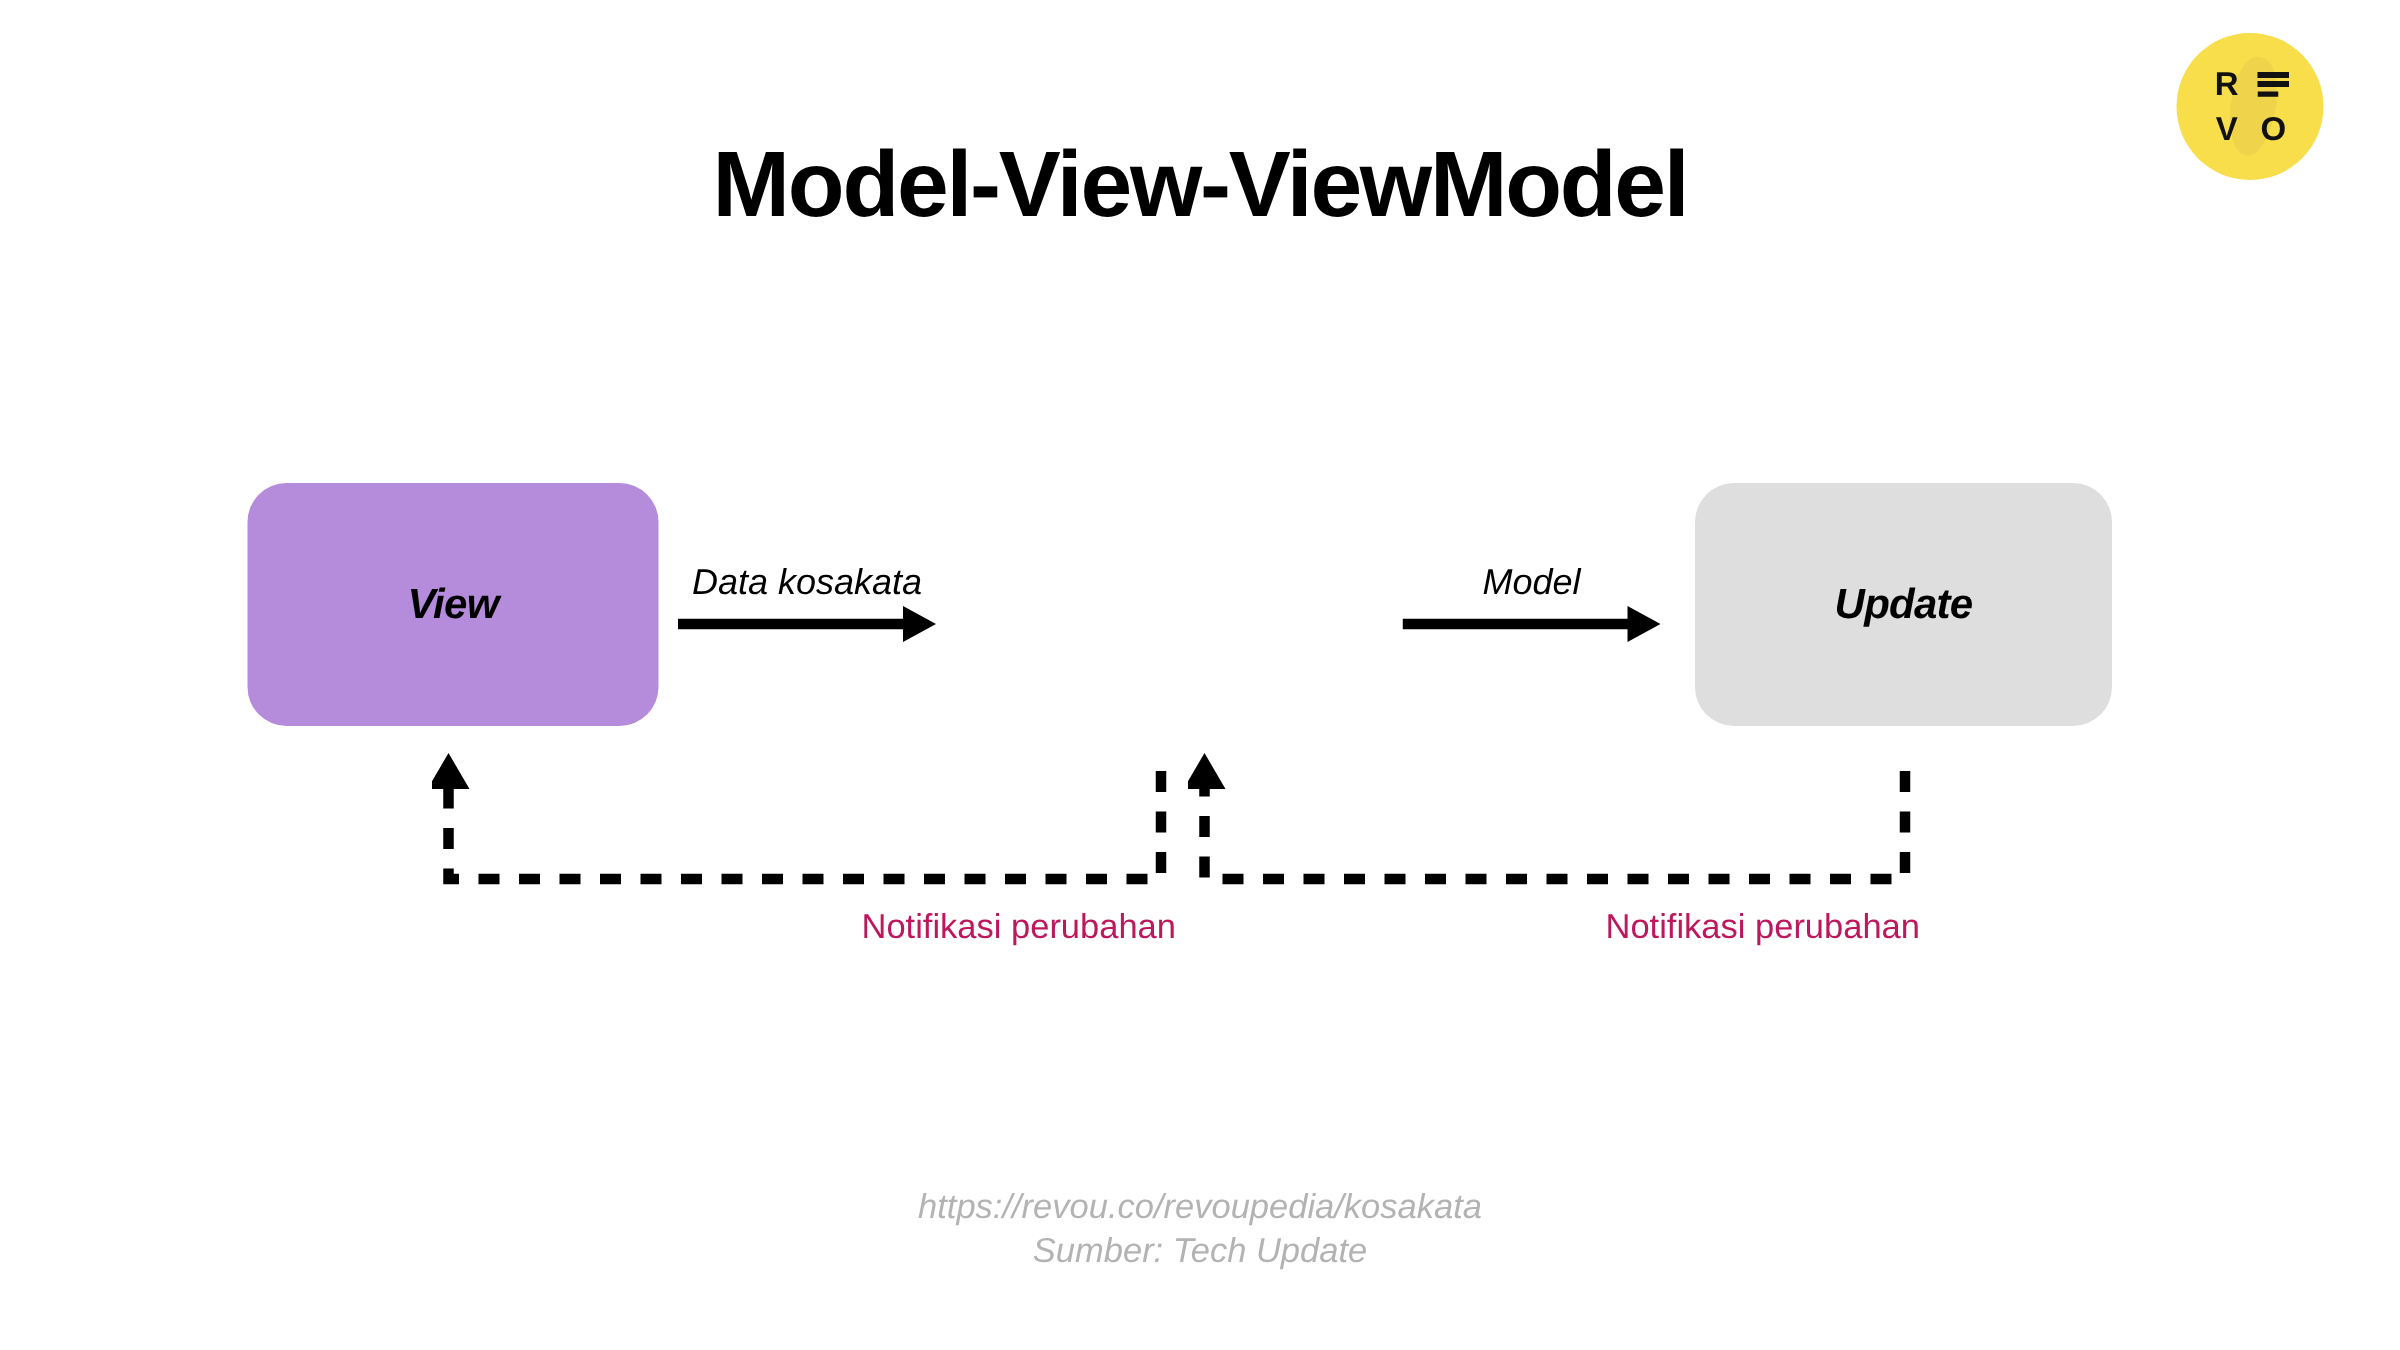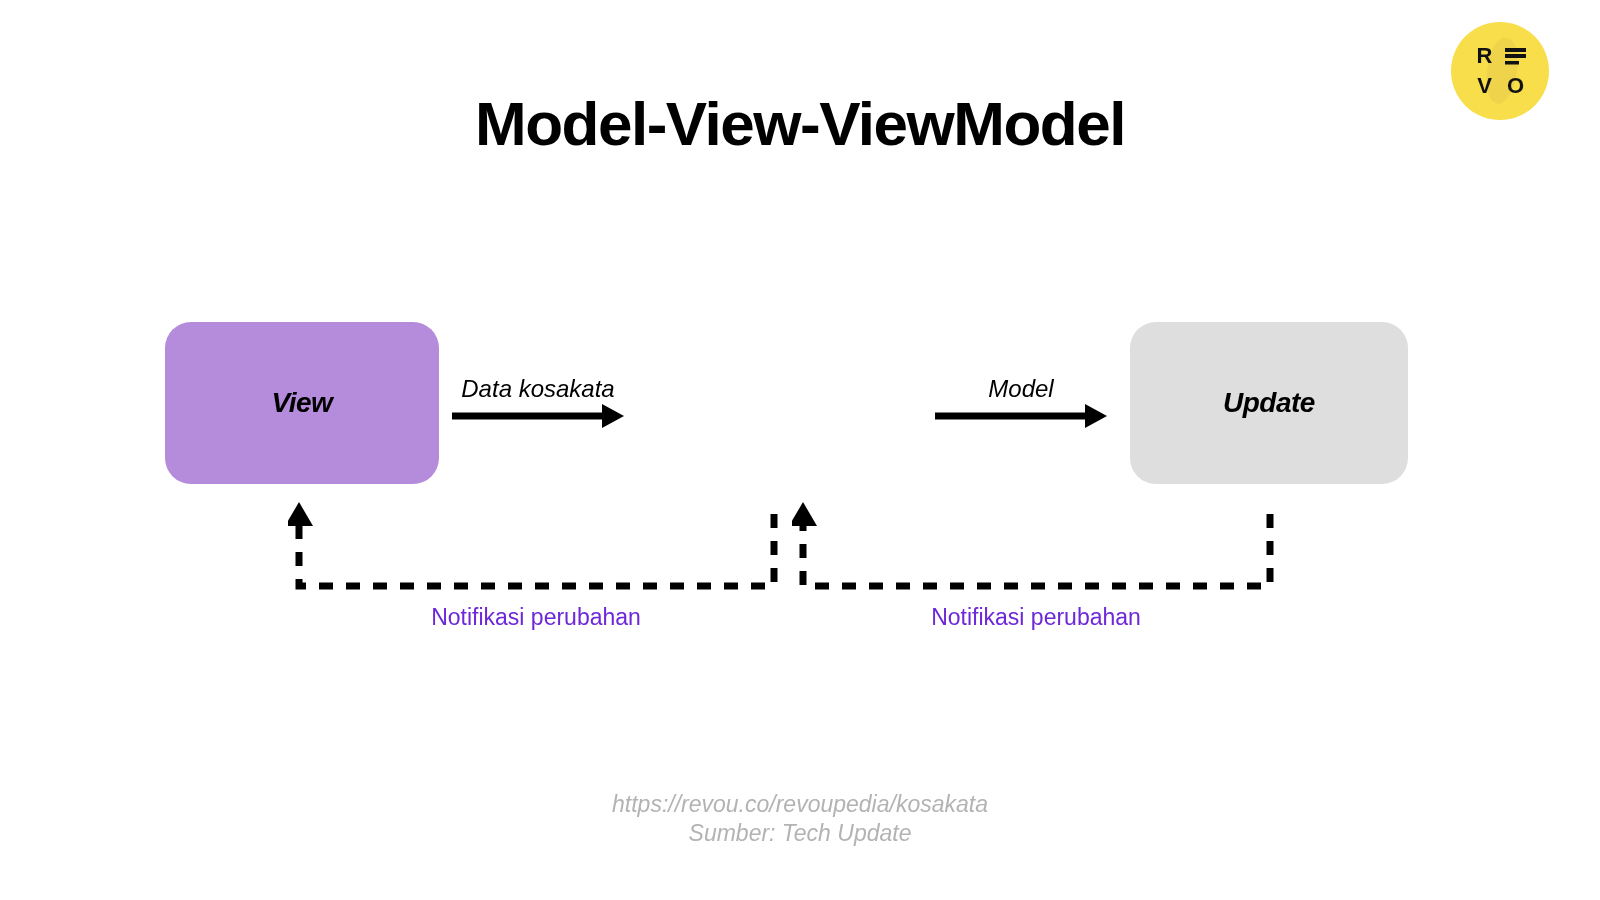--- a/index.html
+++ b/index.html
@@ -145,23 +145,23 @@
   }
   #feedback-left  { left: 288px; width: 496px; }
   #feedback-right { left: 792px; width: 488px; }
   .feedback svg { display: block; }
 
   .feedback-label {
     position: absolute;
     top: 604px;
     font-family: "Liberation Sans", sans-serif;
     font-size: 23px;
-    color: #6d28d9;
-    white-space: nowrap;
-    text-align: center;
+    color: #be185d;
+    white-space: nowrap;
+    text-align: right;
   }
   #label-feedback-left  { left: 288px; width: 496px; }
   #label-feedback-right { left: 792px; width: 488px; }
 
   
   .footer {
     position: absolute;
     left: 0;
     top: 790px;
     width: 1600px;

